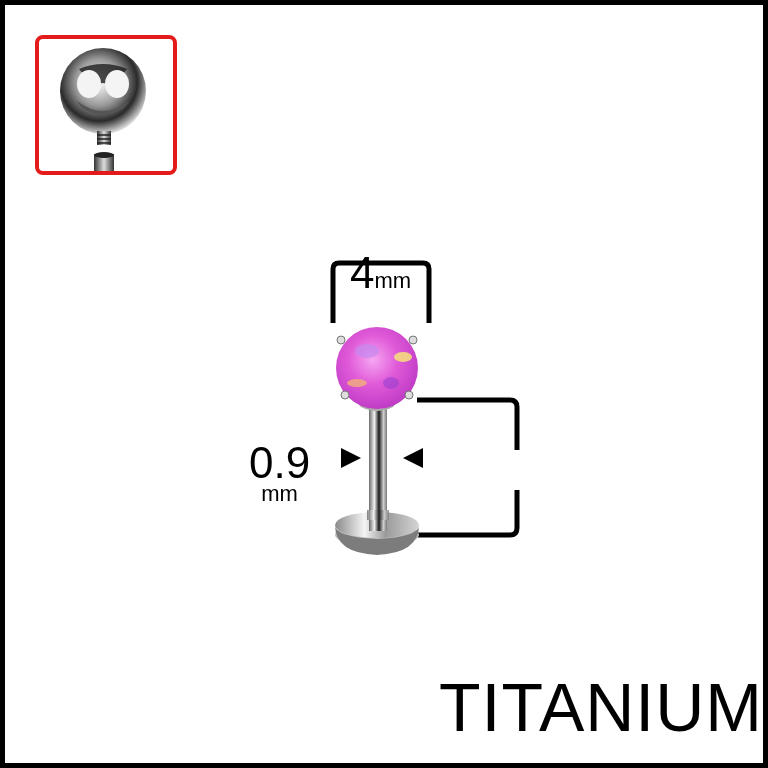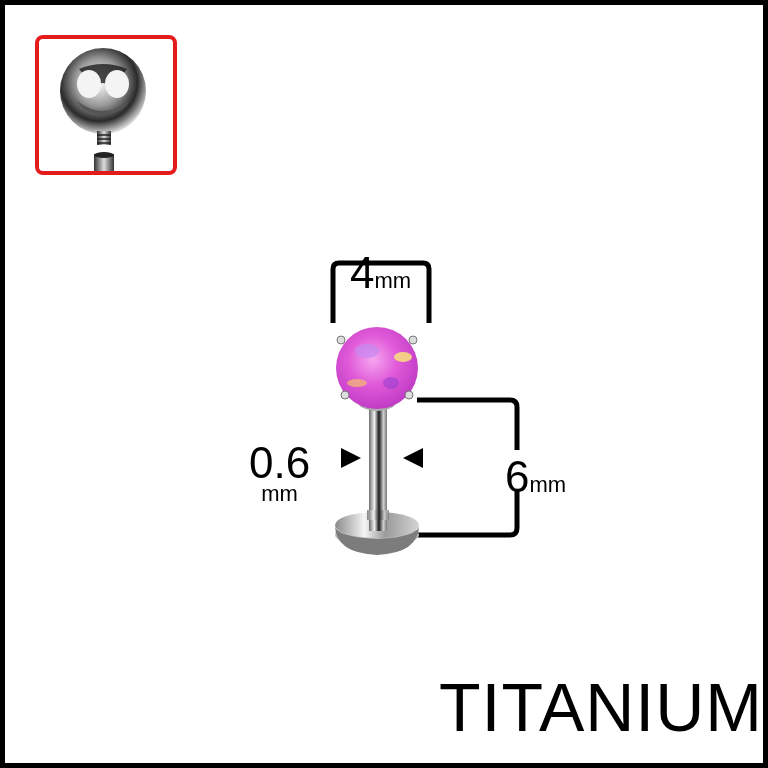--- a/index.html
+++ b/index.html
@@ -129,22 +129,19 @@
     <circle cx="408" cy="335" r="4" fill="#ddd" stroke="#777"></circle>
     <circle cx="340" cy="390" r="4" fill="#ddd" stroke="#777"></circle>
     <circle cx="404" cy="390" r="4" fill="#ddd" stroke="#777"></circle>
   </svg>
 
   <div class="label lbl-4mm">
     <span class="big">4</span><span class="small">mm</span>
   </div>
 
   <div class="label lbl-12">
-    <span class="num">0.6</span>
+    <span class="num">0.9</span>
     <span class="unit">mm</span>
   </div>
 
-  <div class="label lbl-6mm">
-    <span class="big">6</span><span class="small">mm</span>
-  </div>
 
   <div class="title">TITANIUM</div>
 </div>
 
 </body></html>

